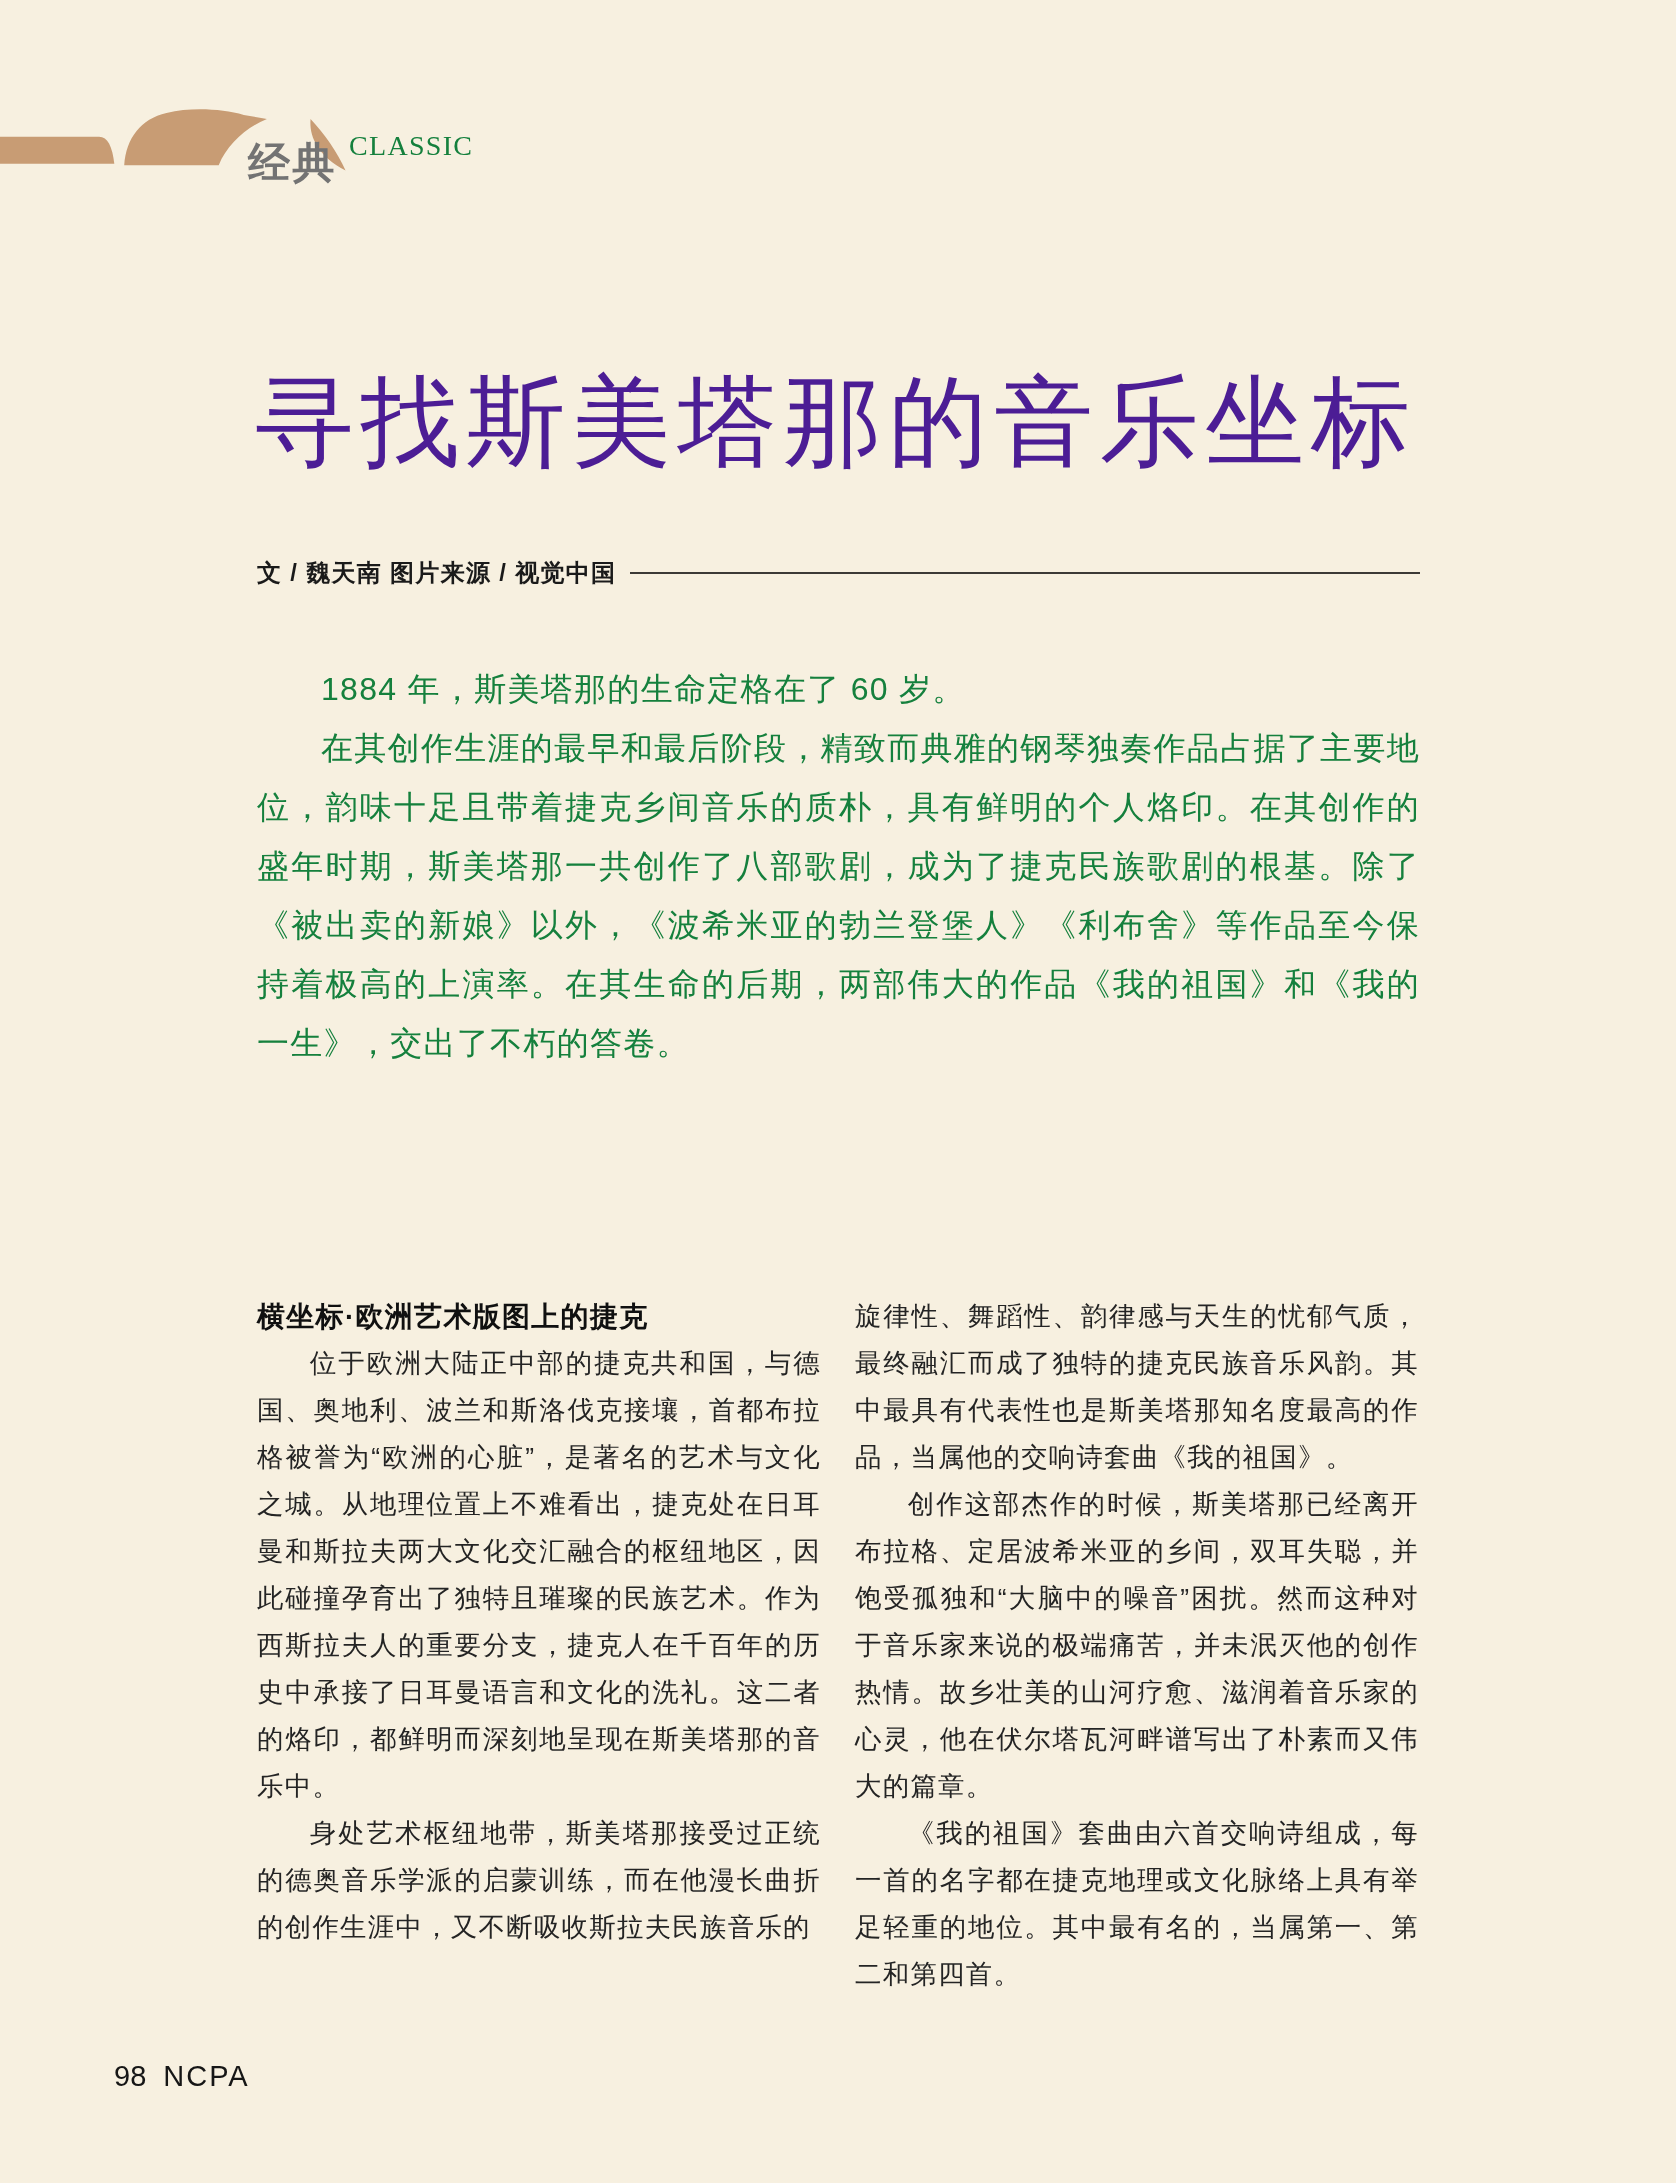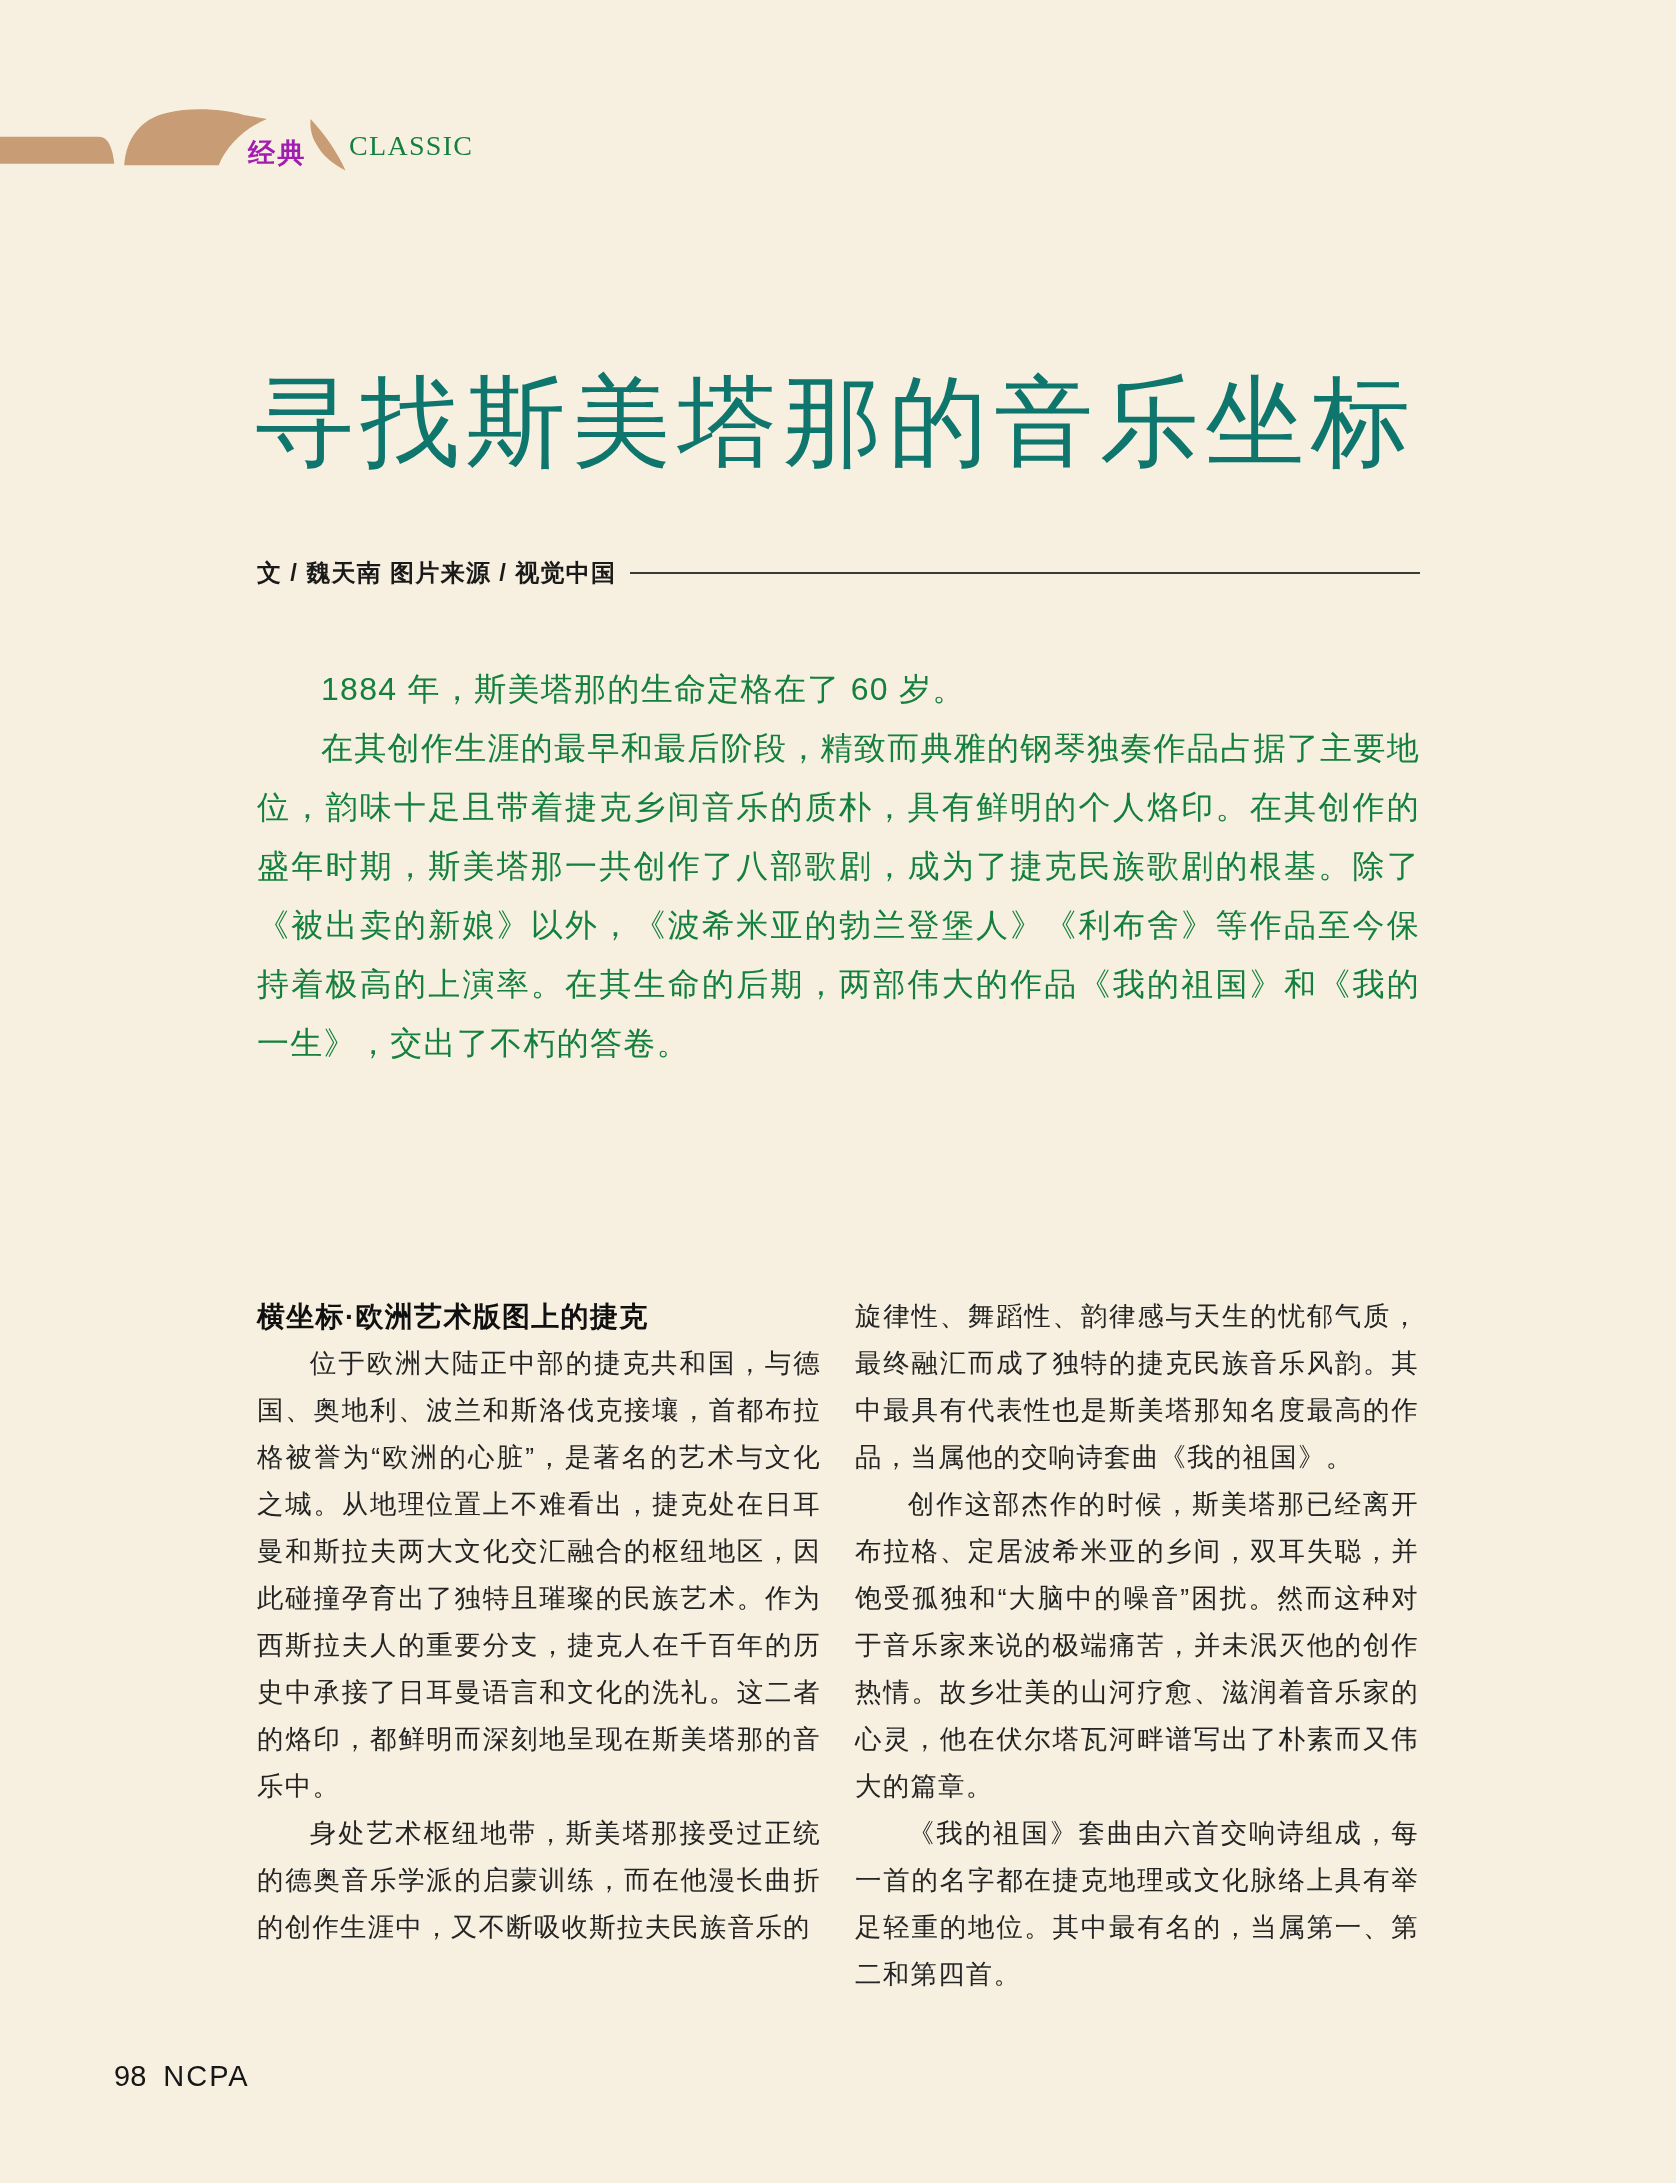--- a/index.html
+++ b/index.html
@@ -10,34 +10,34 @@
     background:#f7f0e0;
     color:#1c1c1c;
     font-family:"Liberation Sans","DejaVu Sans",sans-serif;
     overflow:hidden;
   }
 
   
   .masthead svg { position:absolute; left:0; top:99px; display:block; }
   .sec-cn {
     position:absolute; left:248px; top:135px;
-    font-size:27px; font-weight:800; letter-spacing:2.6px; color:#a21caf;
+    font-size:42px; font-weight:800; letter-spacing:2.6px; color:#737373;
   }
   .sec-en {
     position:absolute; left:349px; top:130px;
     font-family:"Liberation Serif","DejaVu Serif",serif;
     font-size:28px; letter-spacing:1.3px; color:#15803d;
   }
 
   
   .title {
     position:absolute; left:255px; top:360px; width:1175px;
     font-family:"Liberation Serif","DejaVu Serif",serif;
     font-weight:400; font-size:99px; line-height:125px;
-    letter-spacing:6.6px; color:#0f766e; white-space:nowrap;
+    letter-spacing:6.6px; color:#4c1d95; white-space:nowrap;
   }
   .byline-row {
     position:absolute; left:257px; top:557px; width:1163px;
     display:flex; align-items:center; gap:13.2px;
   }
   .byline {
     font-size:24px; font-weight:600; letter-spacing:1.3px;
     color:#1a1a1a; white-space:nowrap;
   }
   .byline-rule { flex:1; height:2.6px; background:#3c3a36; }

